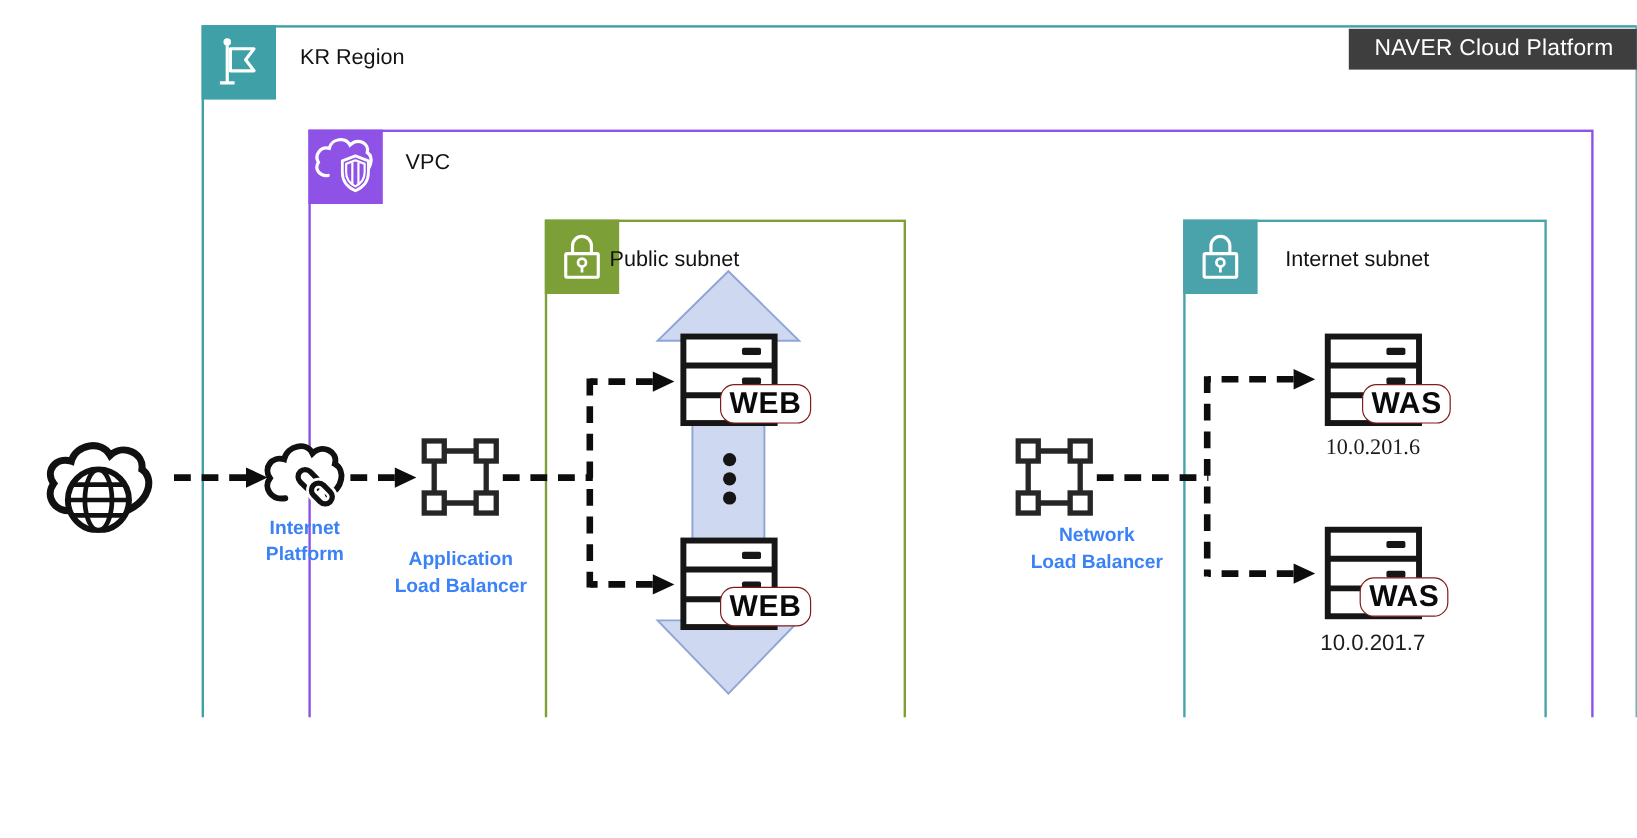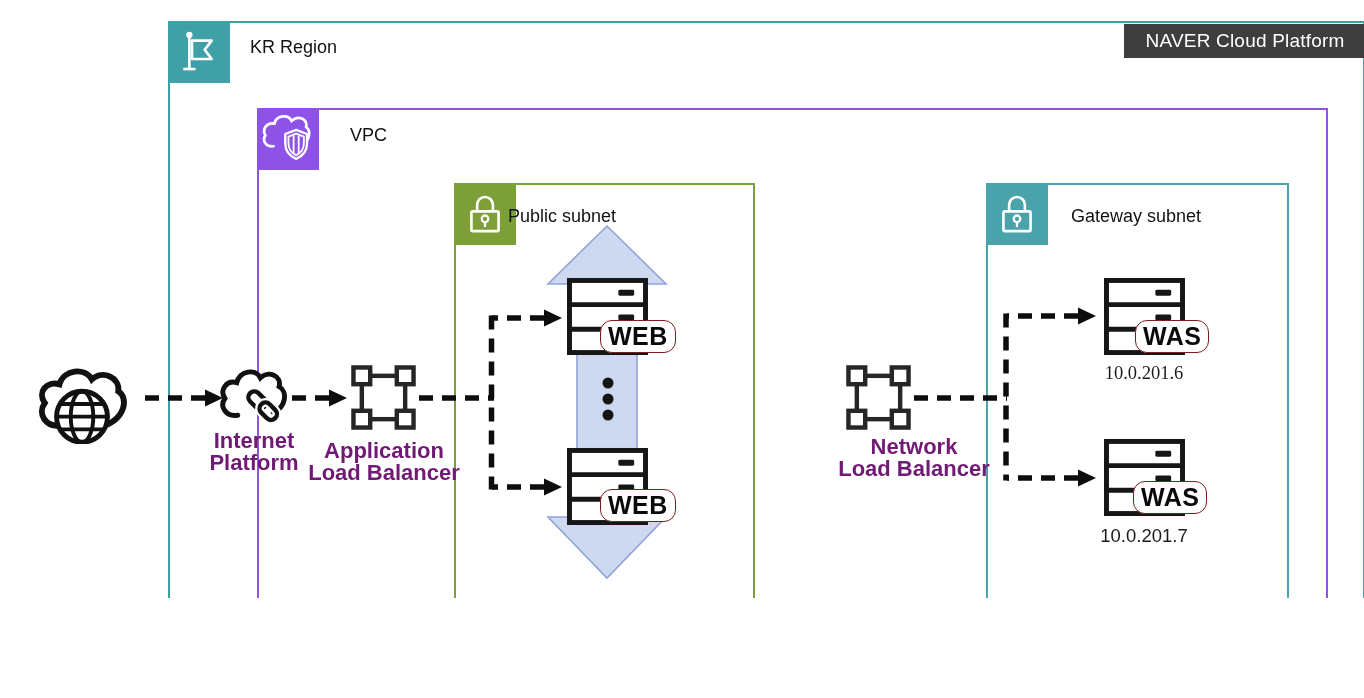--- a/index.html
+++ b/index.html
@@ -11,22 +11,22 @@
   .box.pub{border:2.5px solid var(--subnet-green);}
   .box.prv{border:2.5px solid var(--subnet-teal);}
   .sq{position:absolute;width:62px;height:62px;display:flex;align-items:center;justify-content:center;z-index:4;}
   .sq.teal{background:var(--region-teal);}
   .sq.teal2{background:var(--subnet-teal);}
   .sq.purple{background:var(--vpc-purple);}
   .sq.green{background:var(--subnet-green);}
   .txt{position:absolute;font-size:18px;color:#121212;z-index:4;white-space:nowrap;}
   .platform{position:absolute;left:1108px;top:24px;width:242px;height:34px;background:var(--platform-badge-bg);
             color:#fff;font-weight:normal;font-size:19px;text-align:center;line-height:34px;z-index:5;letter-spacing:.2px;}
-  .nodelabel{position:absolute;width:180px;text-align:center;font-weight:bold;font-size:22px;line-height:22px;
-             color:#701a75;z-index:4;}
+  .nodelabel{position:absolute;width:180px;text-align:center;font-weight:bold;font-size:16px;line-height:22px;
+             color:#3b82f6;z-index:4;}
   .icon{position:absolute;z-index:4;display:flex;align-items:center;justify-content:center;}
   .connectors{position:absolute;left:0;top:0;z-index:2;}
   .tag{position:absolute;background:#fff;border:1px solid #7f1d1d;border-radius:12px;padding:1px 7px;
        font-weight:bold;font-size:25px;letter-spacing:.5px;color:#0a0a0a;z-index:5;line-height:1.15;}
   .ip{position:absolute;width:160px;text-align:center;font-size:18.5px;color:#1c1c1c;z-index:4;}
   svg{display:block;}
 </style>
 </head>
 <body>
 
@@ -101,23 +101,23 @@
   <div class="sq teal2" style="left:970px;top:183px;">
     <svg width="56" height="56" viewBox="0 0 64 64">
       <path d="M23,29 V21.5 a9,9 0 0 1 18,0 V29" fill="none" stroke="#fff" stroke-width="3"></path>
       <rect x="16.5" y="29" width="31" height="22.5" rx="1.5" fill="none" stroke="#fff" stroke-width="3"></rect>
       <circle cx="32" cy="37.5" r="3.8" fill="none" stroke="#fff" stroke-width="2.6"></circle>
       <line x1="32" y1="41.3" x2="32" y2="47" stroke="#fff" stroke-width="2.6"></line>
     </svg>
   </div>
 
   <div class="txt" style="left:234px;top:37px;">KR Region</div>
-  <div class="txt" style="left:334px;top:125px;">VPC</div>
+  <div class="txt" style="left:322px;top:125px;">VPC</div>
   <div class="txt" style="left:492px;top:206px;">Public subnet</div>
-  <div class="txt" style="left:1055px;top:206px;">Gateway subnet</div>
+  <div class="txt" style="left:1055px;top:206px;">Internet subnet</div>
 
   <div class="platform">NAVER Cloud Platform</div>
 
   <div class="icon" style="left:18px;top:356px;">
     <svg width="98" height="88" viewBox="0 0 100 88">
       <path d="M27,70 C12,72 3,58 11,47 C3,36 13,24 26,28 C30,13 52,10 59,23 C70,13 88,21 86,35 C96,41 95,63 68,72" fill="#fff" stroke="#111" stroke-width="6" stroke-linecap="round"></path>
       <circle cx="49" cy="61" r="26" fill="#fff" stroke="#111" stroke-width="5"></circle>
       <ellipse cx="49" cy="61" rx="11.5" ry="26" fill="none" stroke="#111" stroke-width="4"></ellipse>
       <line x1="23" y1="61" x2="75" y2="61" stroke="#111" stroke-width="4"></line>
       <line x1="26.5" y1="48" x2="71.5" y2="48" stroke="#111" stroke-width="4"></line>
@@ -145,21 +145,21 @@
       <line x1="19.5" y1="11" x2="46.5" y2="11" stroke="#262626" stroke-width="4.5"></line>
       <line x1="11" y1="19.5" x2="11" y2="46.5" stroke="#262626" stroke-width="4.5"></line>
       <line x1="55" y1="19.5" x2="55" y2="46.5" stroke="#262626" stroke-width="4.5"></line>
       <line x1="19.5" y1="55" x2="46.5" y2="55" stroke="#262626" stroke-width="4.5"></line>
       <rect x="2.5" y="2.5" width="17" height="17" fill="#fff" stroke="#262626" stroke-width="4.5"></rect>
       <rect x="46.5" y="2.5" width="17" height="17" fill="#fff" stroke="#262626" stroke-width="4.5"></rect>
       <rect x="2.5" y="46.5" width="17" height="17" fill="#fff" stroke="#262626" stroke-width="4.5"></rect>
       <rect x="46.5" y="46.5" width="17" height="17" fill="#fff" stroke="#262626" stroke-width="4.5"></rect>
     </svg>
   </div>
-  <div class="nodelabel" style="left:278px;top:440px;">
+  <div class="nodelabel" style="left:278px;top:456px;">
     <div>Application</div>
     <div>Load Balancer</div>
   </div>
 
   <div class="icon" style="left:830px;top:365px;">
     <svg width="65" height="65" viewBox="0 0 66 66">
       <line x1="19.5" y1="11" x2="46.5" y2="11" stroke="#262626" stroke-width="4.5"></line>
       <line x1="11" y1="19.5" x2="11" y2="46.5" stroke="#262626" stroke-width="4.5"></line>
       <line x1="55" y1="19.5" x2="55" y2="46.5" stroke="#262626" stroke-width="4.5"></line>
       <line x1="19.5" y1="55" x2="46.5" y2="55" stroke="#262626" stroke-width="4.5"></line>

